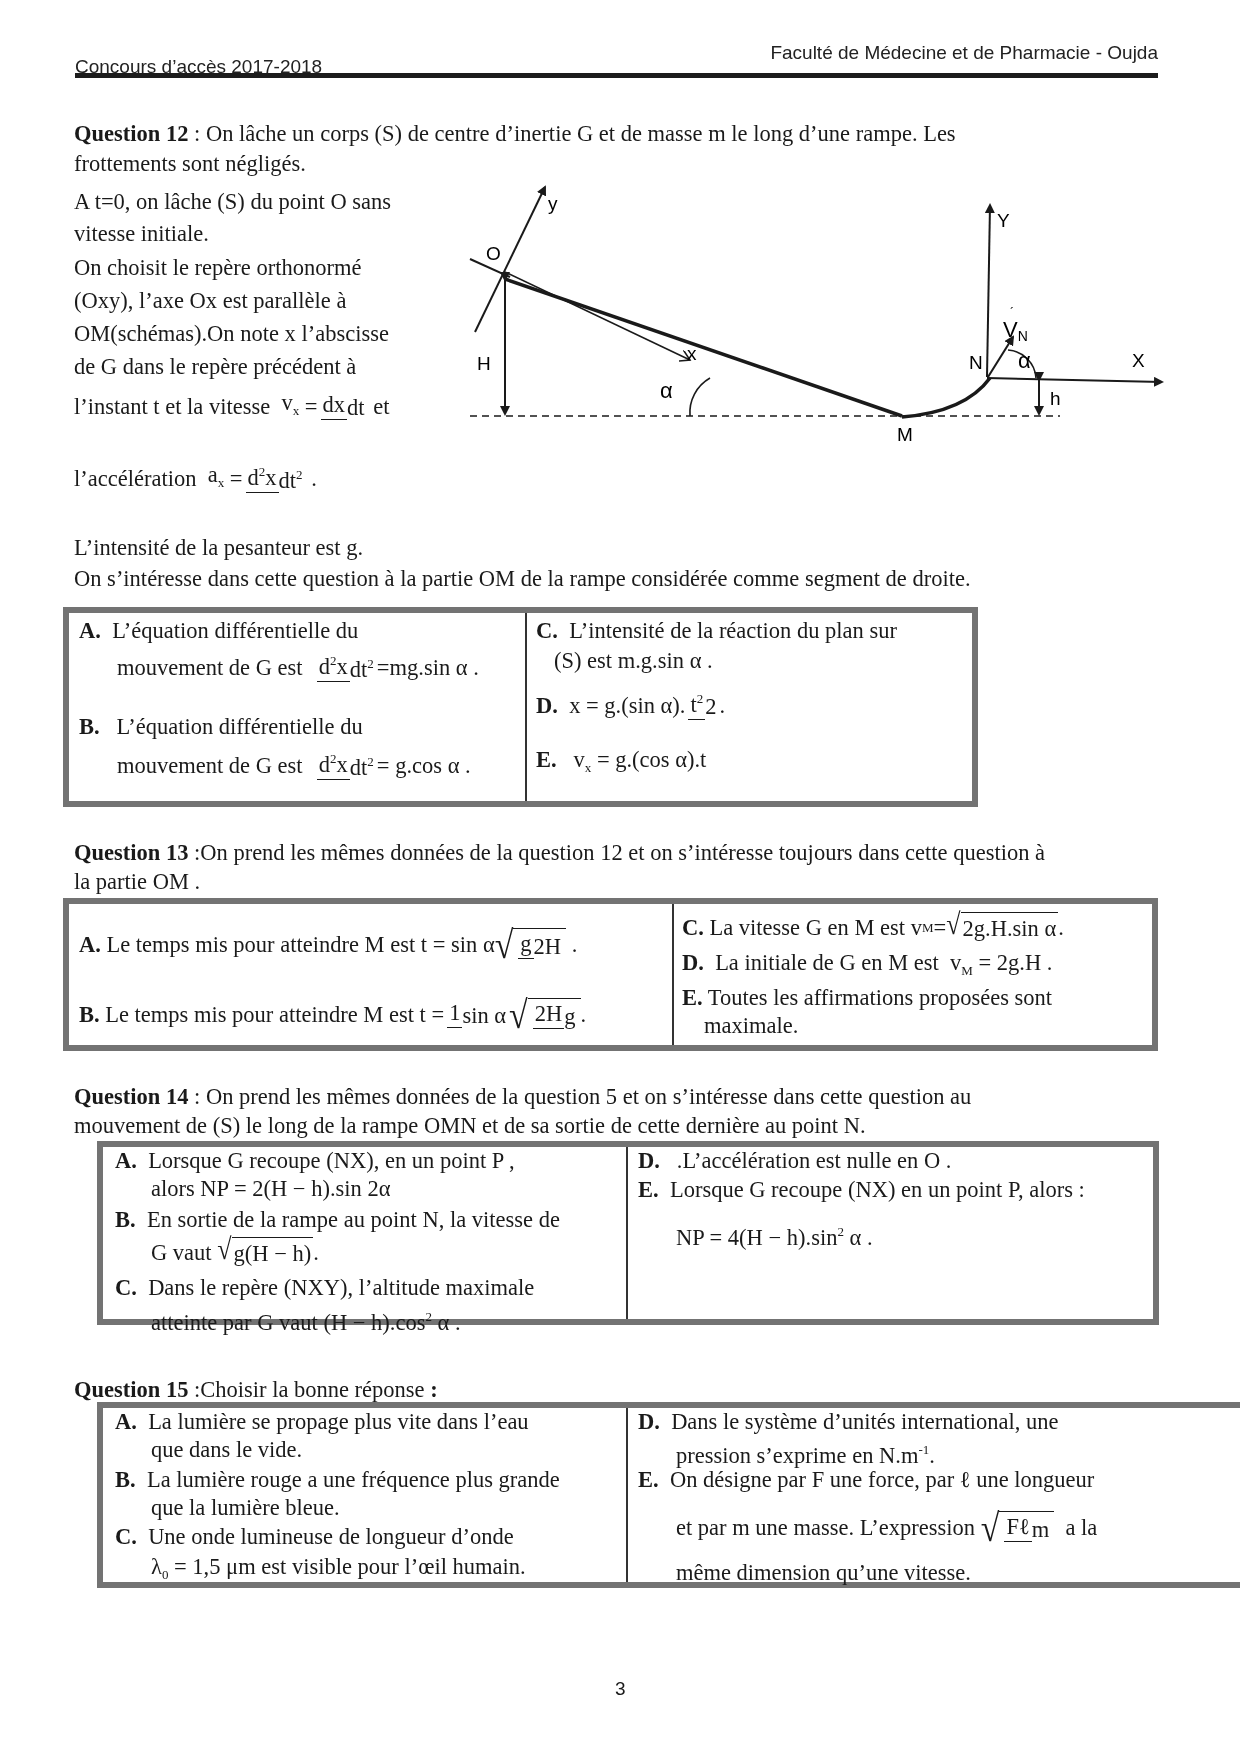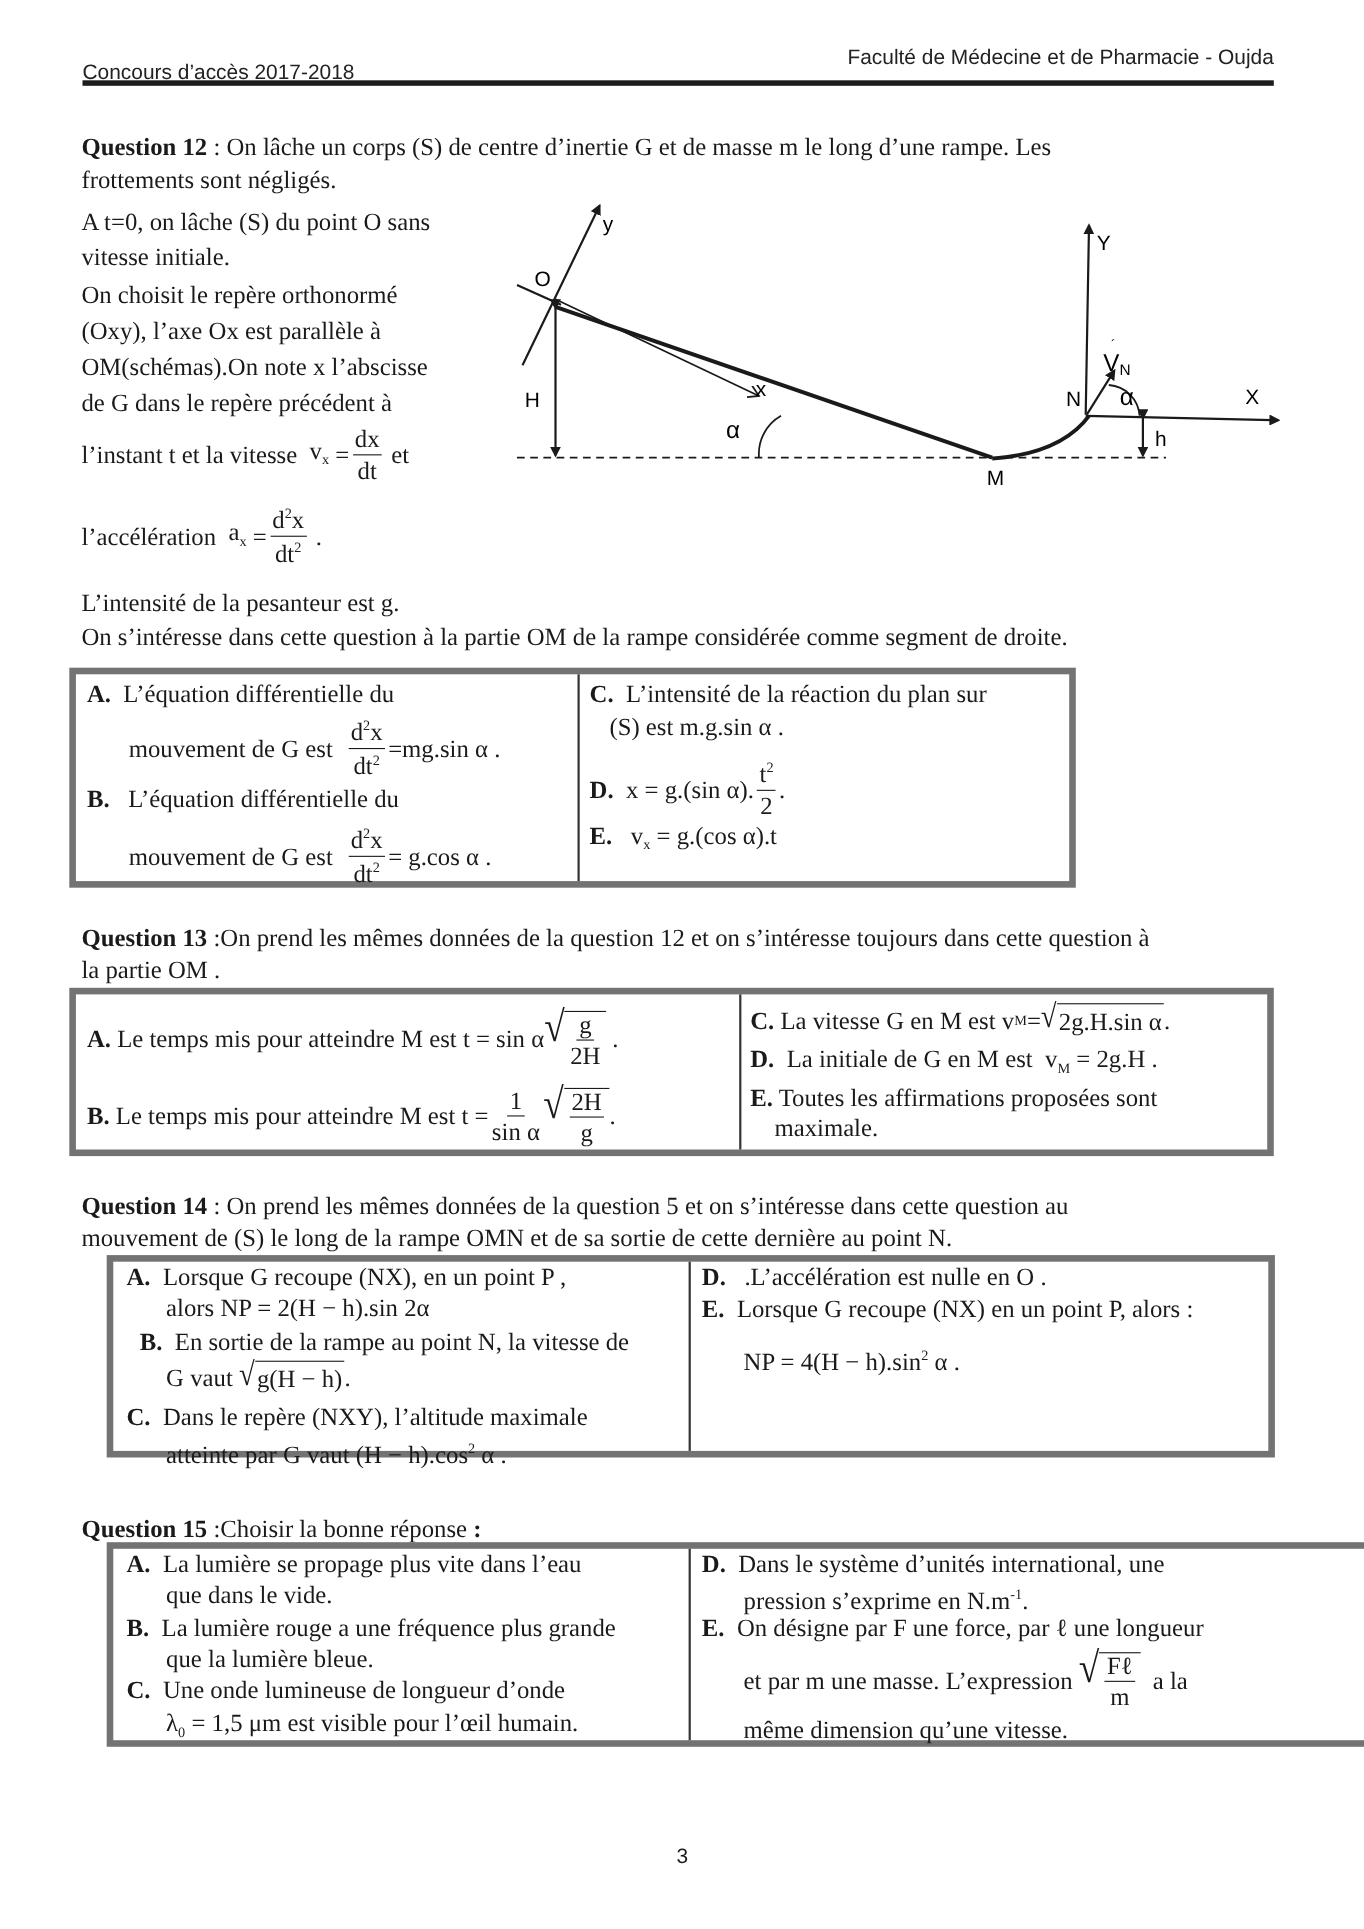--- a/index.html
+++ b/index.html
@@ -10,21 +10,21 @@
   .header .left { position: absolute; left: 0; top: 4px; margin-top: 14px; }
   .header .right { position: absolute; right: 0; top: 4px; }
   .header-rule { position: absolute; left: 75px; top: 73px; width: 1083px; height: 5px; background: #1c1c1c; }
 
   .t { position: absolute; font-size: 22.5px; line-height: 30px; white-space: nowrap; }
   .b { font-weight: bold; }
   .m { font-family: "Liberation Serif", serif; }
   .sub { font-size: 13px; vertical-align: -5px; }
   .sup { font-size: 13px; vertical-align: 9px; }
 
-  .frac { display: inline-flex; flex-direction: column; align-items: center; vertical-align: middle; margin: 0 3px; line-height: 1; font-family: Liberation Serif, serif; }
+  .frac { display: inline-flex; align-items: center; vertical-align: middle; margin: 0 3px; line-height: 1; font-family: Liberation Serif, serif; }
   .frac .num { padding: 0 2px 2px; border-bottom: 1.5px solid #1a1a1a; }
   .frac .den { padding-top: 3px; }
 
   .sqrt { display: inline-flex; align-items: stretch; vertical-align: middle; }
   .sqrt .rad { font-size: 34px; line-height: 1; transform: scaleY(1.15); }
   .sqrt .body { border-top: 1.5px solid #1a1a1a; padding: 1px 2px 0; display: inline-flex; align-items: center; }
 
   .box { position: absolute; border: 6px solid #737373; }
   .box .divider { position: absolute; top: 0; bottom: 0; width: 1.5px; background: #333; }
 
@@ -212,21 +212,21 @@
 
 <section>
   <div class="t" style="left:74px; top:1082px;"><span class="b">Question 14</span><span> : On prend les mêmes données de la question 5 et on s’intéresse dans cette question au</span></div>
   <div class="t" style="left:74px; top:1111px;">mouvement de (S) le long de la rampe  OMN et de sa sortie de cette dernière au point N.</div>
 
   <div class="box" style="left:97px; top:1141px; width:1062px; height:184px;">
     <div class="divider" style="left:523px;"></div>
 
     <div class="t" style="left:12px; top:-1px;"><span class="b">A.</span>&nbsp; <span>Lorsque G recoupe (NX), en un point P ,</span></div>
     <div class="t" style="left:48px; top:27px;">alors   NP = 2(H − h).sin 2α</div>
-    <div class="t" style="left:12px; top:58px;margin-left:12px;"><span class="b">B.</span>&nbsp; <span>En sortie de la rampe au point N, la vitesse de</span></div>
+    <div class="t" style="left:12px; top:58px;"><span class="b">B.</span>&nbsp; <span>En sortie de la rampe au point N, la vitesse de</span></div>
     <div class="t" style="left:48px; top:90px; display:flex; align-items:center;">
       <span>G vaut</span>&nbsp;
       <span class="sqrt">
           <span class="rad" style="font-size:26px;">√</span>
           <span class="body">g(H − h)</span>
         </span>
       <span> .</span>
     </div>
     <div class="t" style="left:12px; top:126px;"><span class="b">C.</span>&nbsp; <span>Dans le repère (NXY), l’altitude maximale</span></div>
     <div class="t" style="left:48px; top:155px;"><span>atteinte par G vaut  (H − h).cos</span><span class="sup">2</span><span> α .</span></div>

